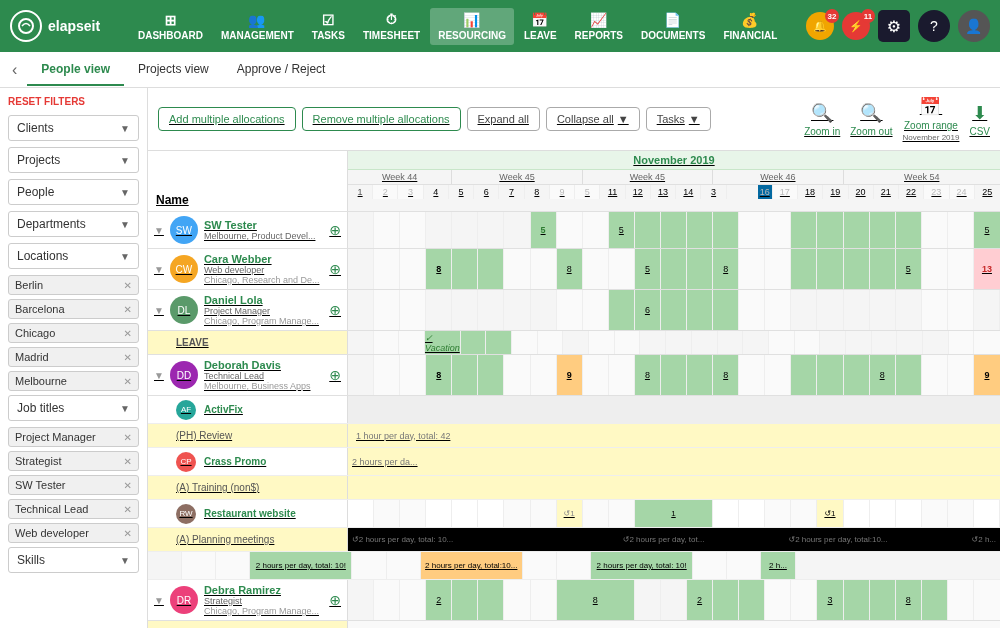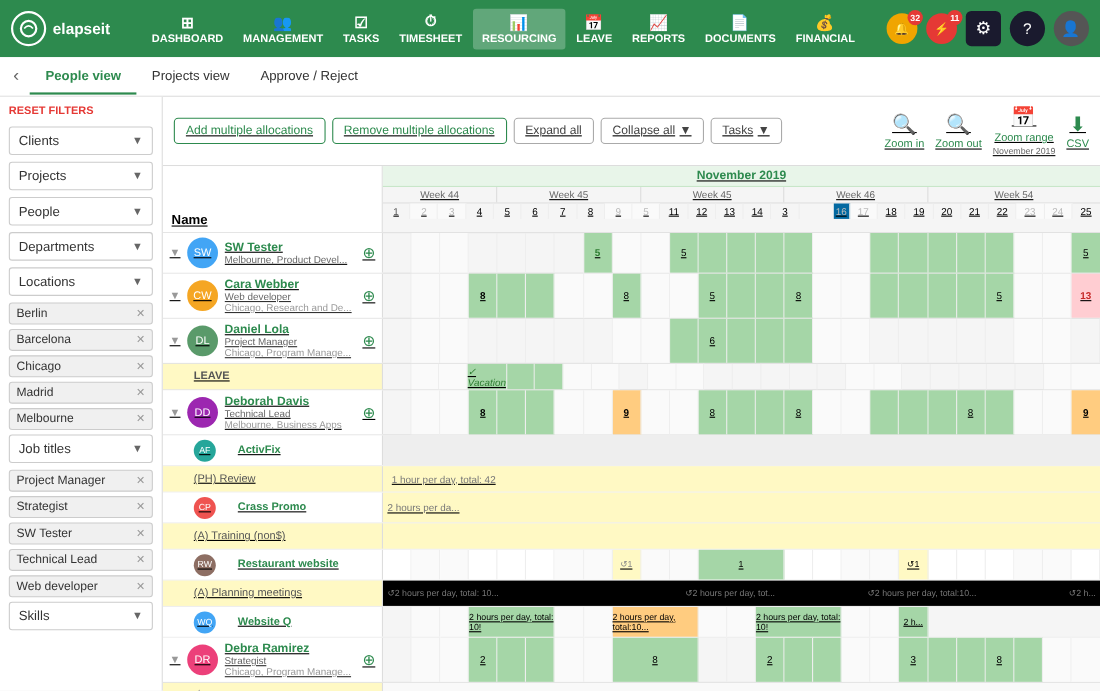--- a/index.html
+++ b/index.html
@@ -277,21 +277,21 @@
     .person-role { font-size: 9px; color: #666; white-space: nowrap; overflow: hidden; text-overflow: ellipsis; }
     .person-loc { font-size: 9px; color: #999; white-space: nowrap; overflow: hidden; text-overflow: ellipsis; }
     .expand-arrow { color: #999; font-size: 10px; cursor: pointer; }
     .add-btn { color: #2d8a4e; cursor: pointer; font-size: 14px; margin-left: auto; }
     .sub-info {
       width: 200px;
       min-width: 200px;
       padding: 3px 6px 3px 28px;
       display: flex;
       align-items: center;
-      gap: 20px;
+      gap: 8px;
       background: white;
       border-right: 1px solid #ddd;
       font-size: 10px;
       color: #555;
     }
     .sub-avatar {
       width: 20px; height: 20px;
       border-radius: 50%;
       background: #bbb;
       display: flex; align-items: center; justify-content: center;
@@ -814,24 +814,20 @@
           </div>
           <div style="flex:1;background:#000000;display:flex;align-items:center;padding:2px 4px;gap:4px;">
             <span style="font-size:8px;color:#777;">↺2 hours per day, total: 10...</span>
             <span style="margin-left:auto;font-size:8px;color:#777;padding-right:80px;">↺2 hours per day, tot...</span>
             <span style="font-size:8px;color:#777;padding-right:80px;">↺2 hours per day, total:10...</span>
             <span style="font-size:8px;color:#777;">↺2 h...</span>
           </div>
         </div>
 
         <div style="display:flex;border-bottom:1px solid #eee;min-height:28px;">
-          <div class="sub-info">
-            <div class="sub-avatar" style="background:#42a5f5;">WQ</div>
-            <span class="sub-name">Website Q</span>
-          </div>
           <div style="flex:1;display:grid;grid-template-columns:repeat(25,1fr);">
             <div style="border-right:1px solid #eee;"></div>
             <div style="background:#fafafa;border-right:1px solid #eee;"></div>
             <div style="background:#fafafa;border-right:1px solid #eee;"></div>
             <div style="background:#a5d6a7;border-right:1px solid #eee;grid-column:span 3;display:flex;align-items:center;justify-content:center;font-size:8px;">2 hours per day, total: 10!</div>
             <div style="background:#fafafa;border-right:1px solid #eee;"></div>
             <div style="background:#fafafa;border-right:1px solid #eee;"></div>
             <div style="background:#ffcc80;border-right:1px solid #eee;grid-column:span 3;display:flex;align-items:center;justify-content:center;font-size:8px;">2 hours per day, total:10...</div>
             <div style="background:#fafafa;border-right:1px solid #eee;"></div>
             <div style="background:#fafafa;border-right:1px solid #eee;"></div>

